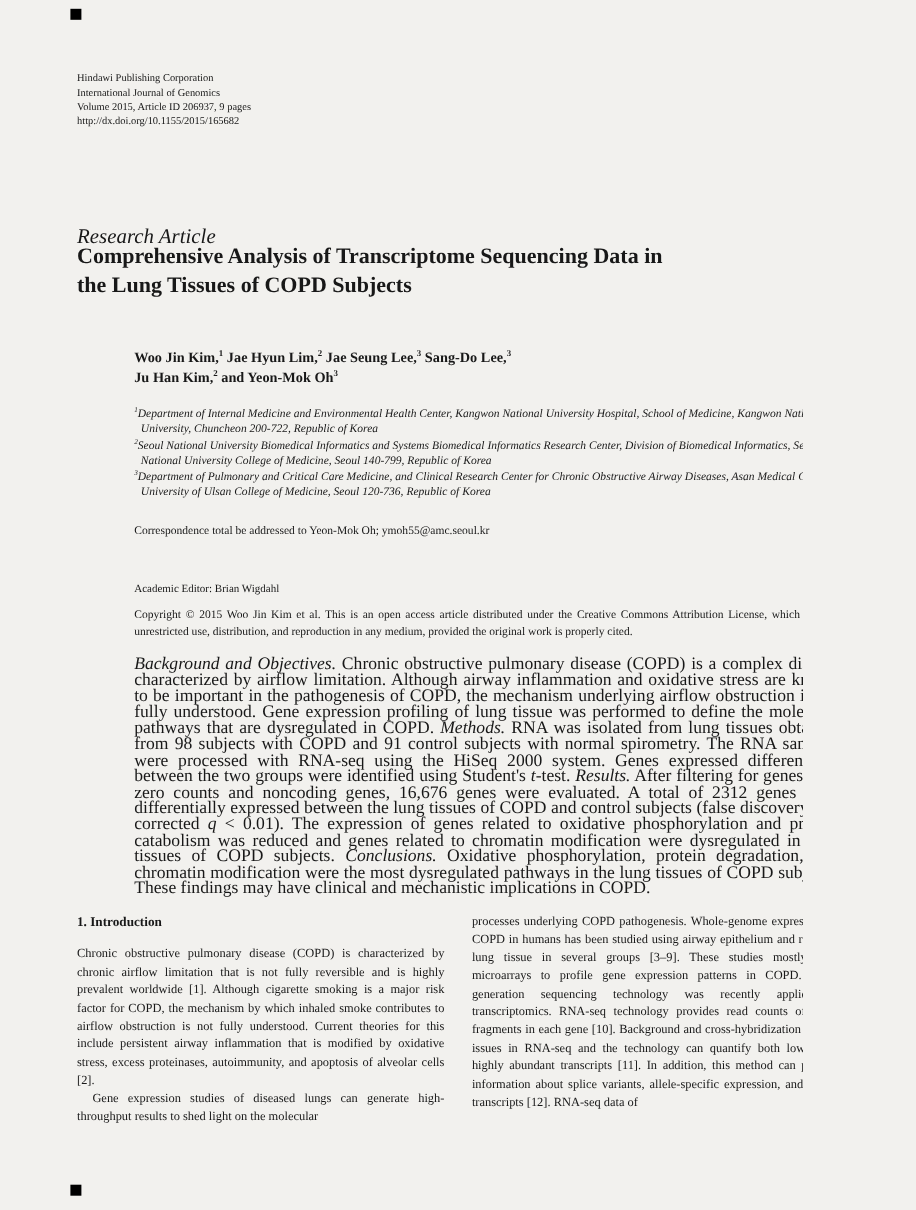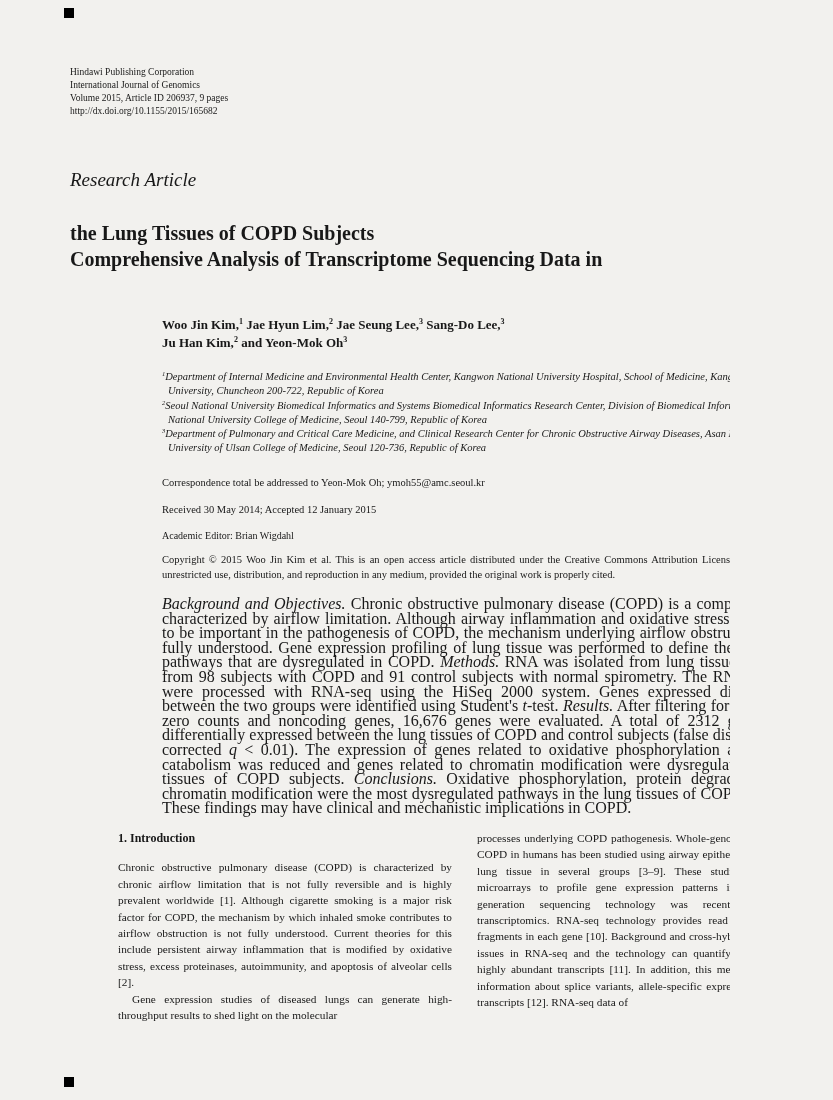--- a/index.html
+++ b/index.html
@@ -12,44 +12,44 @@
   .page { position: relative; width: 730px; height: 1100px; overflow: hidden; }
 
   .mark { position: absolute; width: 10px; height: 10px; background: #000; }
   .mark.tl { left: 64px;  top: 8px; }
   .mark.tr { left: 759px; top: 8px; }
   .mark.bl { left: 64px;  top: 1077px; }
   .mark.br { left: 759px; top: 1077px; }
 
   .pub { position: absolute; left: 70px; top: 66px; font-size: 9.5px; line-height: 13px; }
 
-  .research-article { position: absolute; left: 70px; top: 169px; font-size: 19px; font-style: italic; }
+  .research-article { position: absolute; left: 70px; top: 205px; font-size: 19px; font-style: italic; }
 
   .title { position: absolute; left: 70px; top: 220px; width: 700px;
            font-size: 20px; font-weight: bold; line-height: 26px; }
   .title .tline { display: block; }
 
-  .meta { position: absolute; left: 122px; width: 641px; margin-left: 40px; }
+  .meta { position: absolute; left: 122px; width: 641px; }
 
   .authors { top: 316px; font-weight: bold; font-size: 13px; line-height: 17.5px; }
 
   sup { font-size: 62%; line-height: 0; vertical-align: super; }
 
   .affils { top: 370px; font-style: italic; font-size: 10.5px; line-height: 14.3px; }
   .affil { padding-left: 6px; text-indent: -6px; }
 
   .correspondence { top: 477px; font-size: 10.5px; }
   .dates          { top: 504px; font-size: 10.5px; }
   .editor         { top: 530px; font-size: 10px; }
   .copyright      { top: 553px; font-size: 10.5px; line-height: 14.5px; text-align: justify; font-family: Liberation Serif, serif; }
   .abstract       { top: 597px; font-size: 16px; line-height: 14.6px; text-align: justify; }
 
   .it { font-style: italic; }
 
-  .body-cols { position: absolute; left: 70px; top: 830px; width: 693px; display: flex; gap: 25px; margin-left: 48px; }
+  .body-cols { position: absolute; left: 70px; top: 830px; width: 693px; display: flex; gap: 25px; }
   .col { width: 334px; font-size: 11.3px; line-height: 16.4px; text-align: justify; }
   .col h2 { font-size: 12px; font-weight: bold; text-align: left; margin: 0 0 13px 0; }
   .col p { margin: 0; }
   .col p.p2 { text-indent: 14px; }
 </style>
 </head>
 <body>
 
 <div class="page">
 
@@ -61,34 +61,33 @@
   <header class="pub">
     <div>Hindawi Publishing Corporation</div>
     <div>International Journal of Genomics</div>
     <div>Volume 2015, Article ID 206937, 9 pages</div>
     <div>http://dx.doi.org/10.1155/2015/165682</div>
   </header>
 
   <div class="research-article">Research Article</div>
 
   <h1 class="title">
+    <span class="tline">Comprehensive Analysis of Transcriptome Sequencing Data in</span>
     <span class="tline">the Lung Tissues of COPD Subjects</span>
-    <span class="tline">Comprehensive Analysis of Transcriptome Sequencing Data in</span>
   </h1>
 
   <div class="meta authors"><span>Woo Jin Kim,</span><sup>1</sup><span> Jae Hyun Lim,</span><sup>2</sup><span> Jae Seung Lee,</span><sup>3</sup><span> Sang-Do Lee,</span><sup>3</sup><br><span>Ju Han Kim,</span><sup>2</sup><span> and Yeon-Mok Oh</span><sup>3</sup></div>
 
   <div class="meta affils">
     <p class="affil"><sup>1</sup><span>Department of Internal Medicine and Environmental Health Center, Kangwon National University Hospital, School of Medicine, Kangwon National University, Chuncheon 200-722, Republic of Korea</span></p>
     <p class="affil"><sup>2</sup><span>Seoul National University Biomedical Informatics and Systems Biomedical Informatics Research Center, Division of Biomedical Informatics, Seoul National University College of Medicine, Seoul 140-799, Republic of Korea</span></p>
     <p class="affil"><sup>3</sup><span>Department of Pulmonary and Critical Care Medicine, and Clinical Research Center for Chronic Obstructive Airway Diseases, Asan Medical Center, University of Ulsan College of Medicine, Seoul 120-736, Republic of Korea</span></p>
   </div>
 
   <div class="meta correspondence">Correspondence total be addressed to Yeon-Mok Oh; ymoh55@amc.seoul.kr</div>
-  <div class="meta dates">Received 30 May 2014; Accepted 12 January 2015</div>
   <div class="meta editor">Academic Editor: Brian Wigdahl</div>
   <div class="meta copyright">Copyright © 2015 Woo Jin Kim et al. This is an open access article distributed under the Creative Commons Attribution License, which permits unrestricted use, distribution, and reproduction in any medium, provided the original work is properly cited.</div>
   <div class="meta abstract"><span class="it">Background and Objectives.</span><span> Chronic obstructive pulmonary disease (COPD) is a complex disease characterized by airflow limitation. Although airway inflammation and oxidative stress are known to be important in the pathogenesis of COPD, the mechanism underlying airflow obstruction is not fully understood. Gene expression profiling of lung tissue was performed to define the molecular pathways that are dysregulated in COPD. </span><span class="it">Methods.</span><span> RNA was isolated from lung tissues obtained from 98 subjects with COPD and 91 control subjects with normal spirometry. The RNA samples were processed with RNA-seq using the HiSeq 2000 system. Genes expressed differentially between the two groups were identified using Student's </span><span class="it">t</span><span>-test. </span><span class="it">Results.</span><span> After filtering for genes with zero counts and noncoding genes, 16,676 genes were evaluated. A total of 2312 genes were differentially expressed between the lung tissues of COPD and control subjects (false discovery rate corrected </span><span class="it">q</span><span> &lt; 0.01). The expression of genes related to oxidative phosphorylation and protein catabolism was reduced and genes related to chromatin modification were dysregulated in lung tissues of COPD subjects. </span><span class="it">Conclusions.</span><span> Oxidative phosphorylation, protein degradation, and chromatin modification were the most dysregulated pathways in the lung tissues of COPD subjects. These findings may have clinical and mechanistic implications in COPD.</span></div>
 
   <div class="body-cols">
     <div class="col">
       <h2>1. Introduction</h2>
       <p>Chronic obstructive pulmonary disease (COPD) is characterized by chronic airflow limitation that is not fully reversible and is highly prevalent worldwide [1]. Although cigarette smoking is a major risk factor for COPD, the mechanism by which inhaled smoke contributes to airflow obstruction is not fully understood. Current theories for this include persistent airway inflammation that is modified by oxidative stress, excess proteinases, autoimmunity, and apoptosis of alveolar cells [2].</p>
       <p class="p2">Gene expression studies of diseased lungs can generate high-throughput results to shed light on the molecular</p>
     </div>

